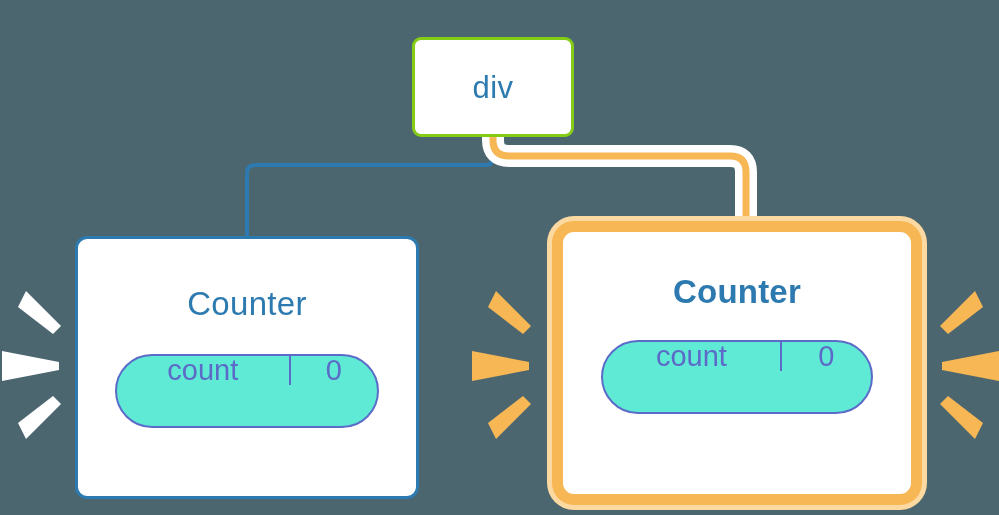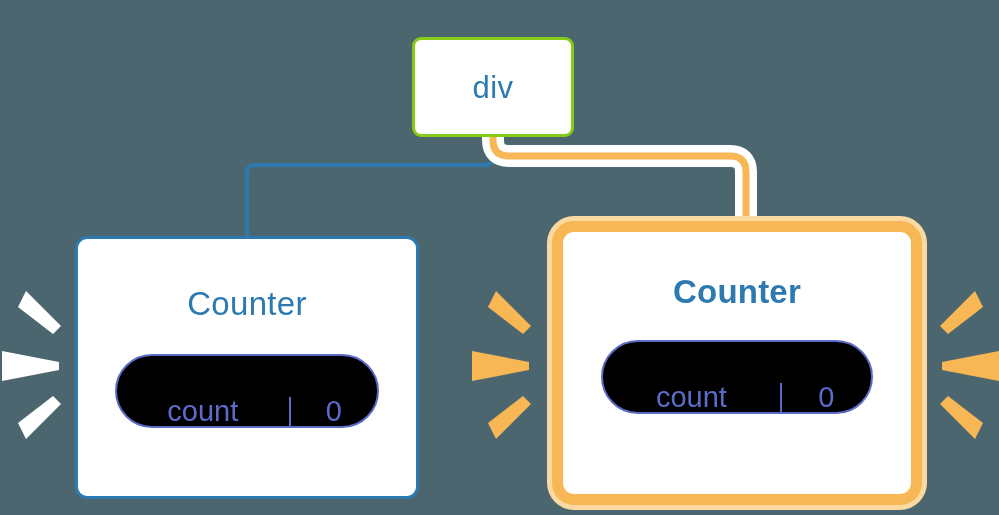--- a/index.html
+++ b/index.html
@@ -83,25 +83,25 @@
     font-size: 33px;
     color: #2d7ab0;
     font-weight: bold;
     margin-top: 43px;
     letter-spacing: 0.2px;
     line-height: 1;
   }
   
   .pill {
     display: flex;
-    align-items: flex-end;
+    align-items: flex-start;
     border: 2px solid #5c6bc8;
     border-radius: 999px;
     height: 74px;
-    background: #000000;
+    background: #5eead4;
     box-sizing: border-box;
     overflow: hidden;
   }
   #counter-left .pill {
     width: 264px;
     margin-top: 34px;
   }
   #counter-right .pill {
     width: 272px;
     margin-top: 32px;

